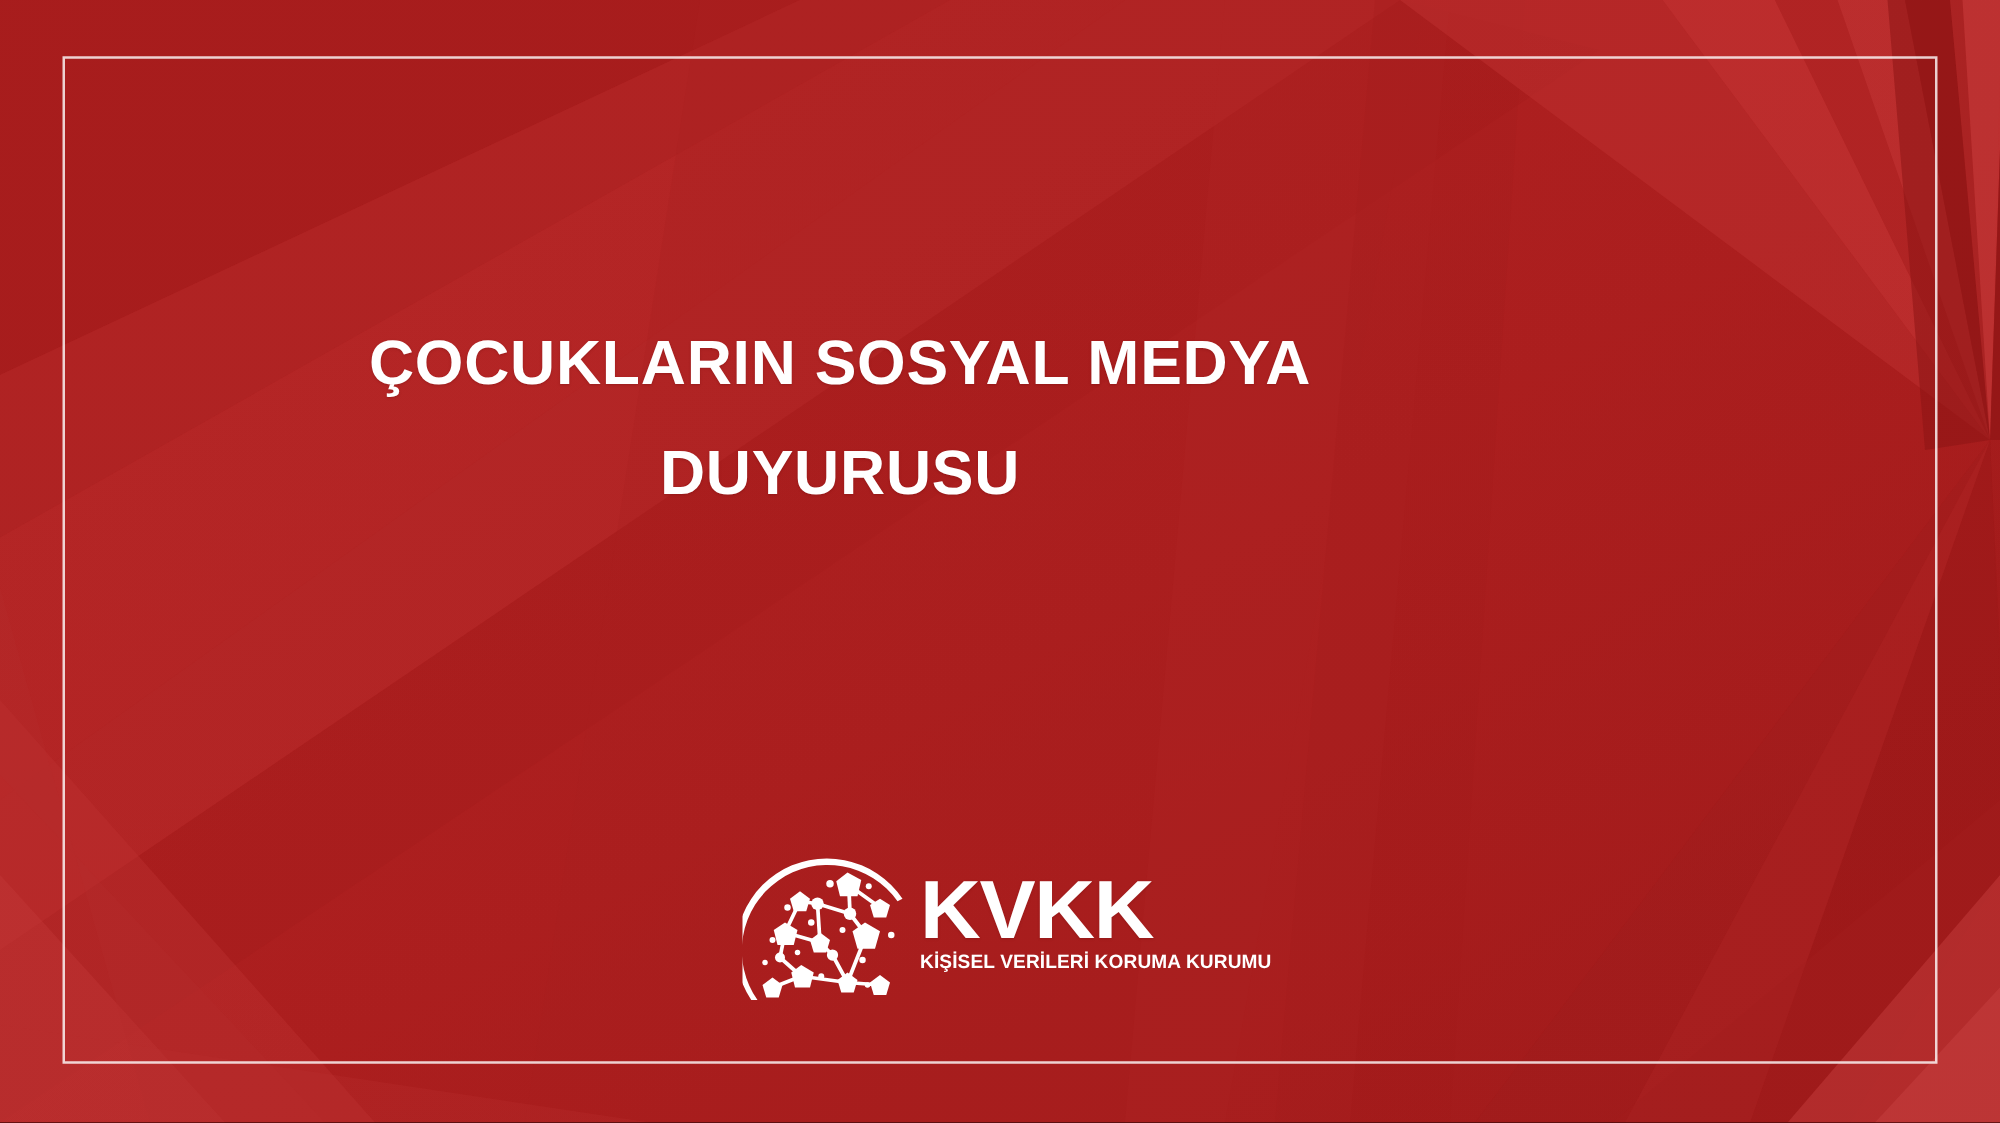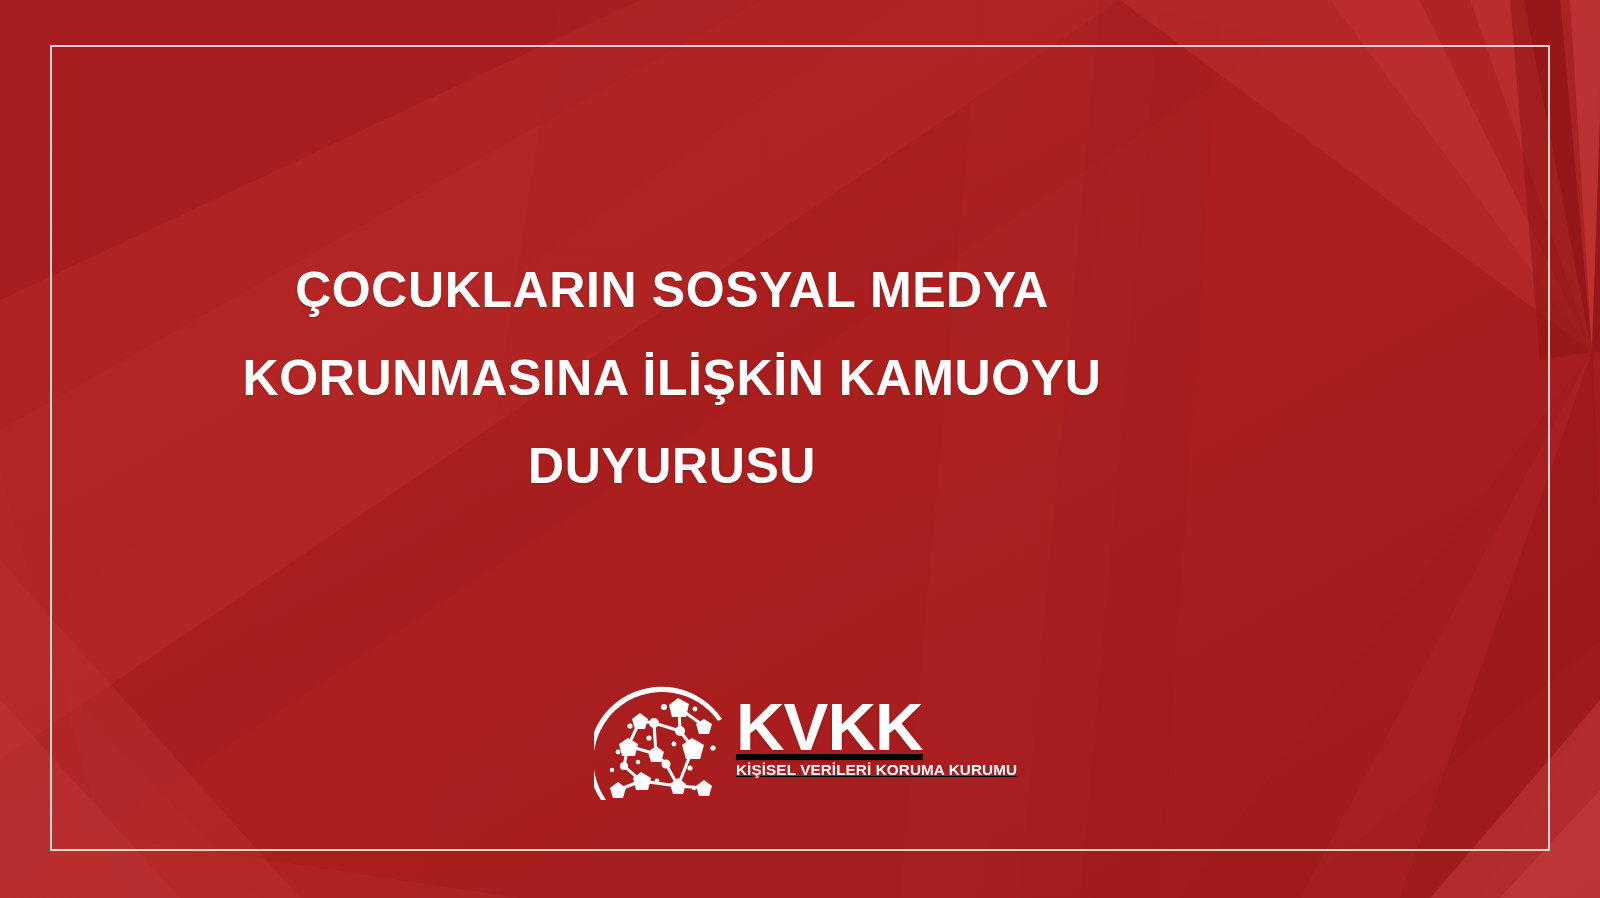--- a/index.html
+++ b/index.html
@@ -60,21 +60,20 @@
 
   
   #logo-lockup {
     position: absolute;
     left: 594px;
     top: 676px;
     width: 400px;
     height: 124px;
     display: flex;
     align-items: center;
-    text-decoration: underline;
   }
 
   #logo-mark {
     width: 130px;
     height: 124px;
     flex: 0 0 130px;
     display: block;
   }
 
   #logo-wordmark {
@@ -172,21 +171,20 @@
     <polygon points="0,820 520,898 0,898" fill="#c03232" opacity="0.28"></polygon>
     <polygon points="520,898 1180,898 1592,352 1600,560 1600,898" fill="#a11c1c" opacity="0.16"></polygon>
 
     <rect x="0" y="0" width="1600" height="898" fill="url(#gDark)" opacity="0.10"></rect>
   </svg>
 
   <div id="frame"></div>
 
   <div id="headline">
     <span class="hl-line">ÇOCUKLARIN SOSYAL MEDYA</span>
-    <span class="hl-line">KORUNMASINA İLİŞKİN KAMUOYU</span>
     <span class="hl-line">DUYURUSU</span>
   </div>
 
   <div id="logo-lockup">
 
     <svg id="logo-mark" viewBox="0 0 130 124">
       <g fill="#ffffff">
 
         <path d="M7,124 A63,63 0 0 1 128,43 L124,45 A59,59 0 0 0 12,124 Z"></path>
 

